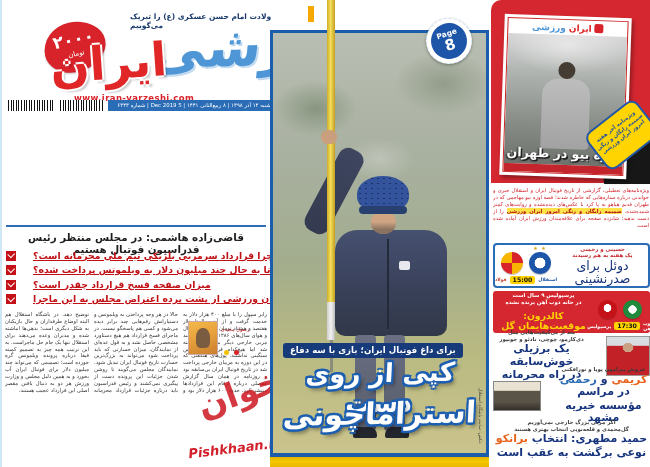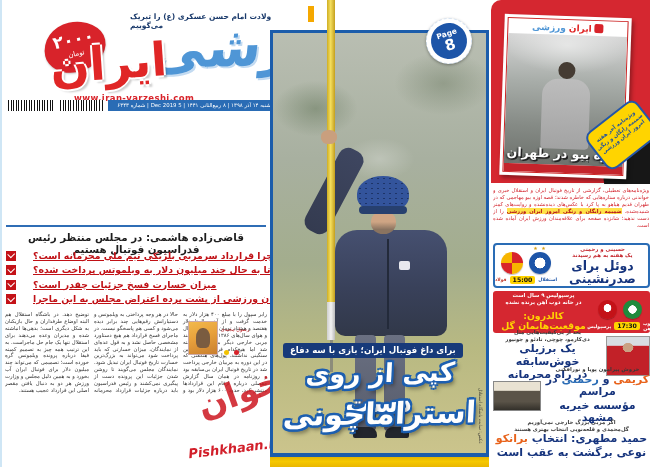--- a/index.html
+++ b/index.html
@@ -134,21 +134,21 @@
     color:#1d4f9e;font-weight:bold;font-size:5.3px;line-height:6.6px;padding-top:7px;box-sizing:border-box;}
 
   .sb-blurb{top:187px;left:491px;width:156px;height:53px;overflow:hidden;direction:rtl;
     text-align:justify;font-size:5.2px;line-height:7px;color:#d21f28;}
   .sb-blurb .hl{background:#ffe24a;color:#b30f1a;font-weight:bold;}
 
   .match1{top:243px;left:491px;width:157px;height:45px;border:2px solid #2a6cb5;border-radius:4px;
     background:#fff;box-sizing:border-box;display:flex;direction:rtl;align-items:center;}
   .match1 .m-text{flex:1;text-align:center;}
   .m1-kicker{font-size:5.4px;color:#c4242b;font-weight:bold;line-height:6.5px;}
-  .m1-title{font-size:12.5px;font-weight:700;color:#16347d;line-height:13.5px;}
+  .m1-title{font-size:12.5px;font-weight:400;color:#16347d;line-height:13.5px;}
   .m-logos{width:62px;text-align:center;}
   .logo-row{display:flex;justify-content:center;gap:6px;align-items:flex-end;height:26px;direction:rtl;}
   .club{width:22px;height:22px;border-radius:50%;box-shadow:0 1px 1px rgba(0,0,0,.25);}
   .club-esteghlal{background:radial-gradient(circle at 50% 50%,#fff 0 34%,#1d55a8 36% 100%);position:relative;}
   .club-esteghlal::before{content:"★ ★";position:absolute;top:-7px;left:0;right:0;
     font-size:5px;color:#d4a017;text-align:center;letter-spacing:1px;}
   .club-foolad{background:conic-gradient(#d8232a 0 25%,#f7b500 25% 50%,#d8232a 50% 75%,#f7b500 75% 100%);}
   .club-perspolis{background:radial-gradient(circle at 50% 42%,#fff 0 26%,#c41218 28% 100%);}
   .club-zobahan{background:radial-gradient(circle at 50% 50%,#fff 0 30%,#1f8a3c 32% 100%);}
   .time-row{display:flex;justify-content:center;align-items:center;gap:3px;margin-top:2px;direction:rtl;}
@@ -157,21 +157,21 @@
   .t-blue{color:#1d55a8;} .t-red{color:#c0392b;} .t-white{color:#fff;}
 
   .match2{top:291px;left:491px;width:157px;height:42px;background:#d52730;border-radius:3px;
     box-sizing:border-box;display:flex;direction:rtl;align-items:center;padding:2px;}
   .m2-kicker{font-size:5.4px;color:#fff;line-height:6.4px;font-weight:bold;}
   .m2-title{font-size:9.3px;font-weight:900;color:#ffd400;line-height:10.5px;margin-top:6px;}
   .match2 .m-text{flex:1;text-align:center;}
   .match2 .m-logos{width:56px;}
   .match2 .club{width:19px;height:19px;}
 
-  .story{left:491px;width:157px;display:flex;direction:rtl;align-items:center;gap:4px;}
+  .story{left:491px;width:157px;display:flex;direction:rtl;align-items:center;gap:16px;}
   .story .s-text{flex:1;text-align:center;}
   .s-kicker{font-size:5.4px;color:#3a3a3a;font-weight:bold;line-height:6.6px;}
   .s-title{font-size:11px;font-weight:900;color:#16347d;line-height:12.5px;margin-top:1px;}
   .story1{top:334px;height:43px;}
   .s1-photo{width:44px;height:40px;border:1px solid #999;box-sizing:border-box;
     background:radial-gradient(14px 12px at 50% 28%,#caa183 0 38%,transparent 40%),
     linear-gradient(180deg,#d8dde2 0 22%,#c22128 24% 100%);}
   .story2{top:379px;height:33px;}
   .s2-photo{width:48px;height:30px;border:1px solid #888;box-sizing:border-box;
     background:linear-gradient(180deg,#e9e2d2 0 30%,#5a5348 32% 70%,#33302a 100%);}
@@ -206,21 +206,21 @@
     <div class="bullet-row">
       <span class="bullet-sq"></span>
       <span class="bullet-txt">چرا قرارداد سرمربی بلژیکی تیم ملی محرمانه است؟</span>
     </div>
     <div class="bullet-row">
       <span class="bullet-sq"></span>
       <span class="bullet-txt">تا به حال چند میلیون دلار به ویلموتس پرداخت شده؟</span>
     </div>
     <div class="bullet-row">
       <span class="bullet-sq"></span>
-      <span class="bullet-txt">میزان خسارت فسخ جزئیات چقدر است؟</span>
+      <span class="bullet-txt">میزان صفحه فسخ قرارداد چقدر است؟</span>
     </div>
     <div class="bullet-row">
       <span class="bullet-sq"></span>
       <span class="bullet-txt">گزارش ویژه ایران ورزشی از پشت پرده اعتراض مجلس به این ماجرا</span>
     </div>
   </div>
 
   <div class="abs body-text">رابر سپول را با مبلغ ۴۰۰ هزار دلار به خدمت گرفت و از آن سال‌ها دلار هفتصد و هشتاد تومان بود. این در حال و هوای سال‌های ۱۳۸۶ و ۱۳۸۸ هم چند مربی خارجی دیگر به خدمت گرفته شد اما هیچ‌کدام قراردادی به این سنگینی نداشتند. پول‌های هنگفتی که در این دوره به مربیان خارجی پرداخت شد در تاریخ فوتبال ایران بی‌سابقه بود و روزنامه در همان سال گزارش مفصلی درباره ارقام این قراردادها منتشر کرد. حدود ۶۰۰ هزار دلار بود و حالا در هر وجه پرداختی به ویلموتس و دستیارانش رقم‌هایی چند برابر دیده می‌شود و کسی هم پاسخگو نیست. در ماجرای فسخ قرارداد هم هیچ دستاورد مشخصی حاصل نشد و به قول عده‌ای از نمایندگان، میزان خسارتی که باید پرداخت شود می‌تواند به بزرگ‌ترین خسارت تاریخ فوتبال ایران تبدیل شود. نمایندگان مجلس می‌گویند تا روشن شدن جزئیات این پرونده دست از پیگیری نمی‌کشند و رئیس فدراسیون باید درباره جزئیات قرارداد محرمانه توضیح دهد. در باشگاه استقلال هم البته اوضاع طرفداران و حال بازیکنان به شکل دیگری است؛ بدهی‌ها انباشته شده و مدیران وعده می‌دهند برای استقلال تنها یک جام حل ماجراست. به این ترتیب همه چیز به تصمیم کمیته فیفا درباره پرونده ویلموتس گره خورده است؛ تصمیمی که می‌تواند چند میلیون دلار برای فوتبال ایران آب بخورد و به همین دلیل مجلس و وزارت ورزش هر دو به دنبال یافتن مقصر اصلی این قرارداد عجیب هستند.</div>
   <div class="abs portrait"></div>
   <div class="abs portrait-caption fa">رسول مجیدی</div>

